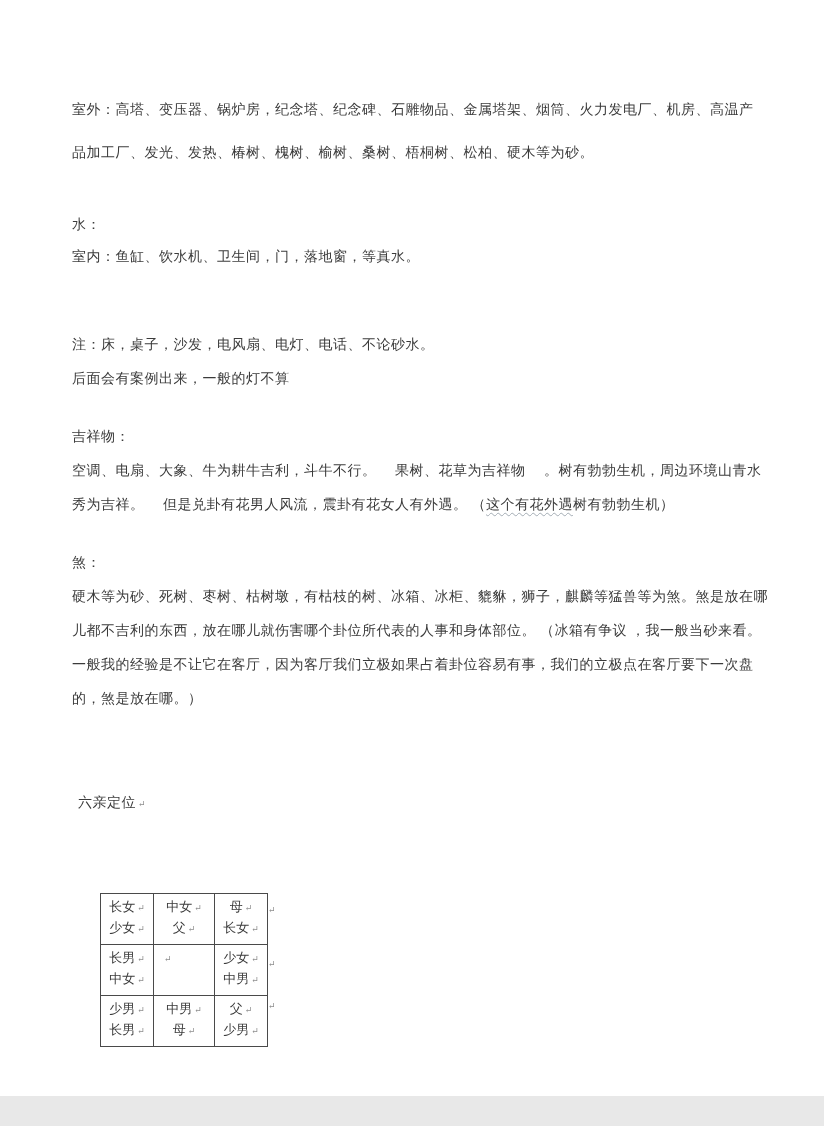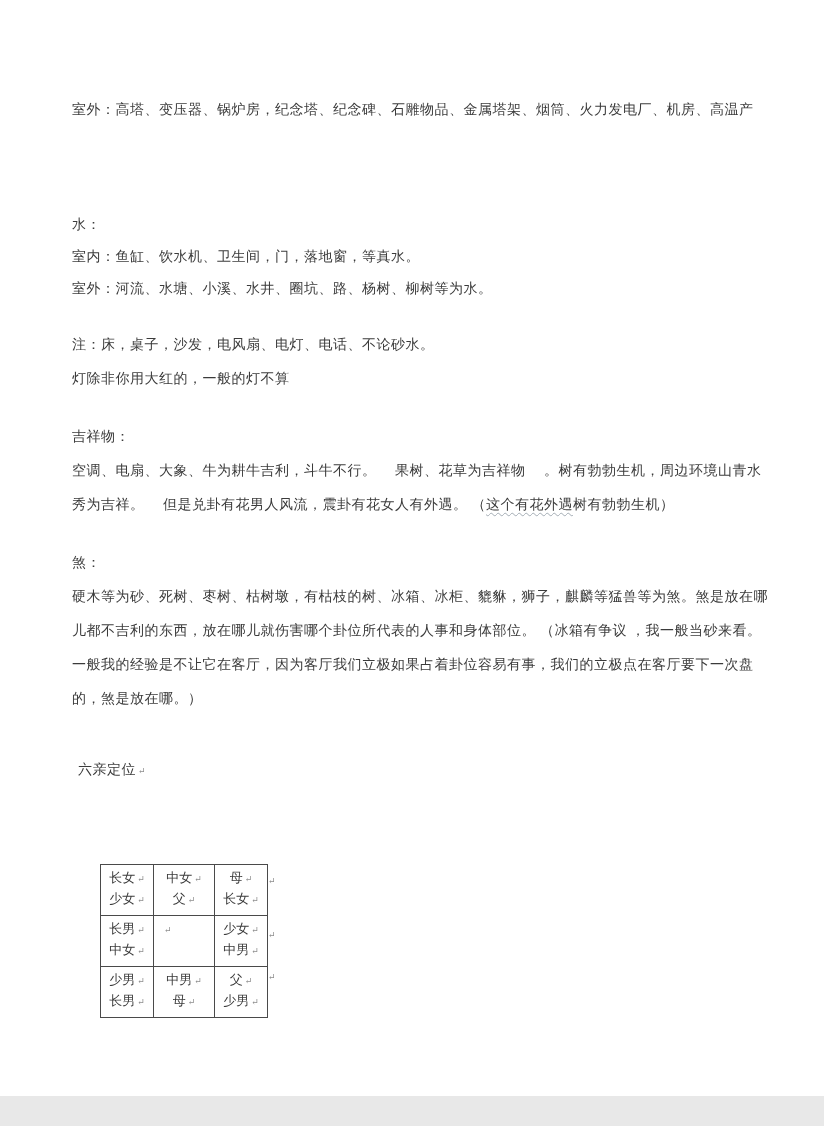--- a/index.html
+++ b/index.html
@@ -23,21 +23,21 @@
     text-align:center;
   }
   .heading{position:absolute;left:78px;font-size:14px;letter-spacing:0.5px;line-height:20px;white-space:nowrap;}
   .rm{
     font-size:9px;
     color:#8f8f8f;
     margin-left:2px;
     letter-spacing:0;
     vertical-align:baseline;
   }
-  .kin-table-wrap{position:absolute;top:864px;left:100px;}
+  .kin-table-wrap{position:absolute;top:893px;left:100px;}
   table.kin{
     border-collapse:collapse;
     table-layout:fixed;
   }
   table.kin td{
     width:52px;height:47px;
     border:1px solid #4a4a4a;
     vertical-align:top;
     text-align:center;
     font-size:13px;
@@ -52,49 +52,49 @@
   .rem-2{top:66px;}
   .rem-3{top:108px;}
 </style>
 </head>
 <body>
 
 <div class="page">
 
   <div class="para" style="top:88px;line-height:43px;">
     <div class="line">室外：高塔、变压器、锅炉房，纪念塔、纪念碑、石雕物品、金属塔架、烟筒、火力发电厂、机房、高温产</div>
+    <div class="line">品加工厂、发光、发热、椿树、槐树、榆树、桑树、梧桐树、松柏、硬木等为砂。</div>
   </div>
 
   <div class="para" style="top:209px;line-height:32px;">
     <div class="line">水：</div>
     <div class="line">室内：鱼缸、饮水机、卫生间，门，落地窗，等真水。</div>
-    <div class="line">室外：河流、水塘、小溪、水井、圈坑、路、杨树、柳树等为水。</div>
   </div>
 
   <div class="para" style="top:328px;line-height:34px;">
     <div class="line">注：床，桌子，沙发，电风扇、电灯、电话、不论砂水。</div>
-    <div class="line">灯除非你用大红的，一般的灯不算</div>
+    <div class="line">后面会有案例出来，一般的灯不算</div>
   </div>
 
   <div class="para" style="top:420px;line-height:34px;">
     <div class="line">吉祥物：</div>
     <div class="line">空调、电扇、大象、牛为耕牛吉利，斗牛不行。　 果树、花草为吉祥物 　。树有勃勃生机，周边环境山青水</div>
     <div class="line"><span>秀为吉祥。　 但是兑卦有花男人风流，震卦有花女人有外遇。 （</span><span class="wavy">这个有花外遇</span><span>树有勃勃生机）</span></div>
   </div>
 
   <div class="para" style="top:546px;line-height:34px;">
     <div class="line">煞：</div>
     <div class="line">硬木等为砂、死树、枣树、枯树墩，有枯枝的树、冰箱、冰柜、貔貅，狮子，麒麟等猛兽等为煞。煞是放在哪</div>
     <div class="line">儿都不吉利的东西，放在哪儿就伤害哪个卦位所代表的人事和身体部位。 （冰箱有争议 ，我一般当砂来看。</div>
     <div class="line">一般我的经验是不让它在客厅，因为客厅我们立极如果占着卦位容易有事，我们的立极点在客厅要下一次盘</div>
     <div class="line">的，煞是放在哪。）</div>
   </div>
 
 
-  <div class="heading" style="top:760px;"><span>六亲定位</span><span class="rm">↵</span></div>
+  <div class="heading" style="top:793px;"><span>六亲定位</span><span class="rm">↵</span></div>
 
   <div class="kin-table-wrap">
     <table class="kin">
       <tbody>
           <tr>
         <td>
           <div><span>长女</span><span class="rm">↵</span></div>
           <div><span>少女</span><span class="rm">↵</span></div>
         </td>
         <td>

